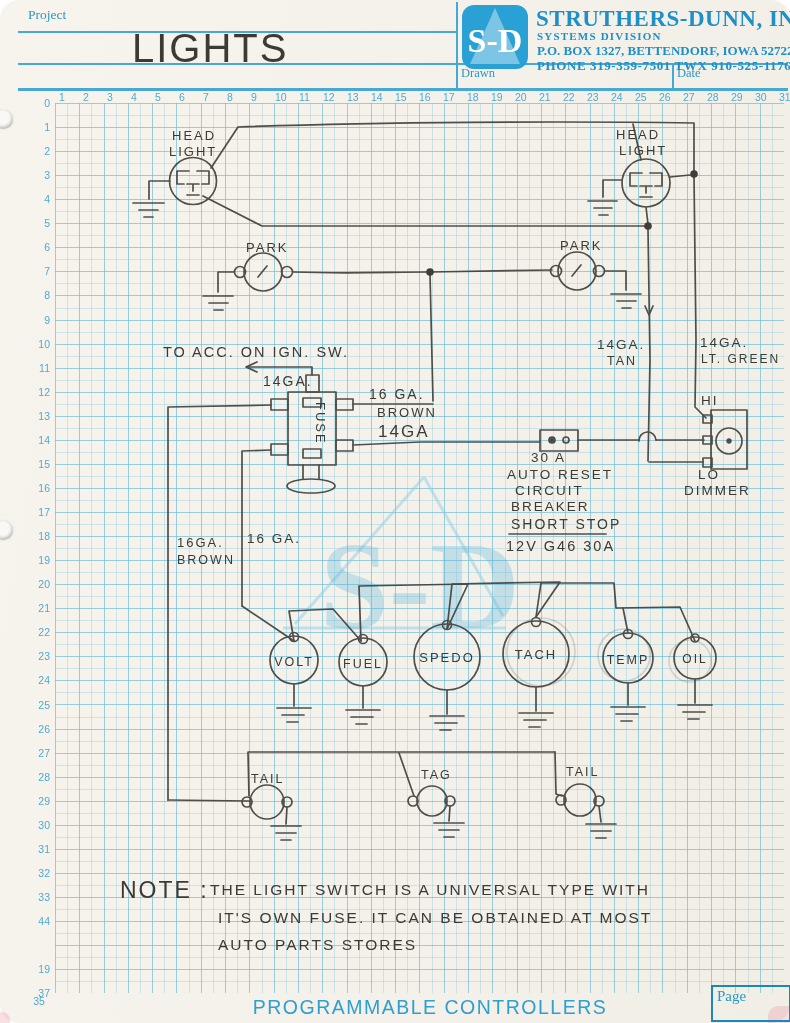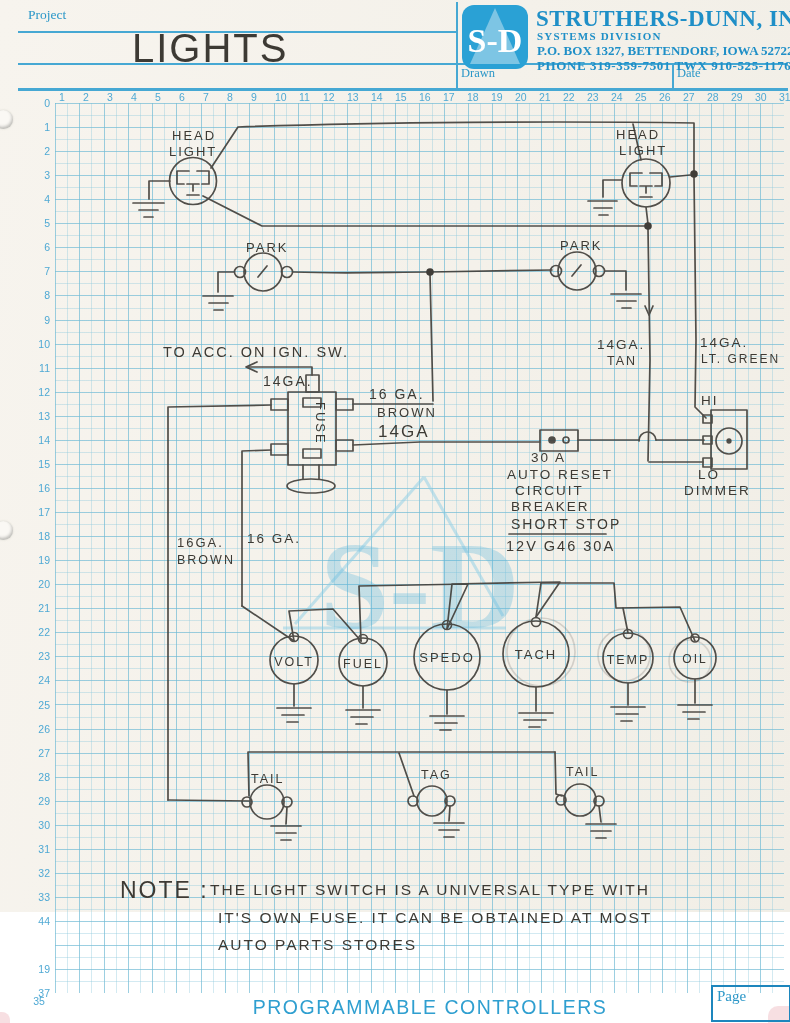--- a/index.html
+++ b/index.html
@@ -1,18 +1,18 @@
 <!DOCTYPE html>
 <html><head>
 <meta charset="utf-8">
 <style>
   html,body{margin:0;padding:0;}
   body{width:790px;height:1023px;overflow:hidden;font-family:"Liberation Sans",sans-serif;}
-  .page{position:absolute;left:0;top:0;width:790px;height:912px;
-        background:linear-gradient(100deg,#f7f4ee 0%,#f4f1ea 55%,#f1eee6 100%);}
+  .page{position:absolute;left:0;top:0;width:790px;height:1023px;
+        background:linear-gradient(100deg,#f7f4ee 0%,#f4f1ea 55%,#f1eee6 100%);border-radius:19px;}
   
   .grid{position:absolute;left:55px;top:103px;width:729px;height:890px;
     background-image:
       repeating-linear-gradient(to right, rgba(110,185,212,.55) 0 1px, transparent 1px 24.3px),
       repeating-linear-gradient(to bottom, rgba(110,185,212,.55) 0 1px, transparent 1px 24.06px),
       repeating-linear-gradient(to right, rgba(140,200,220,.38) 0 1px, transparent 1px 12.15px),
       repeating-linear-gradient(to bottom, rgba(140,200,220,.38) 0 1px, transparent 1px 12.03px);}
   .blueline{position:absolute;background:#46a8d3;}
   .hdr-serif{position:absolute;font-family:"Liberation Serif",serif;color:#2b97c8;}
   .company{position:absolute;font-family:"Liberation Serif",serif;color:#1f8fc7;font-weight:bold;white-space:nowrap;}

